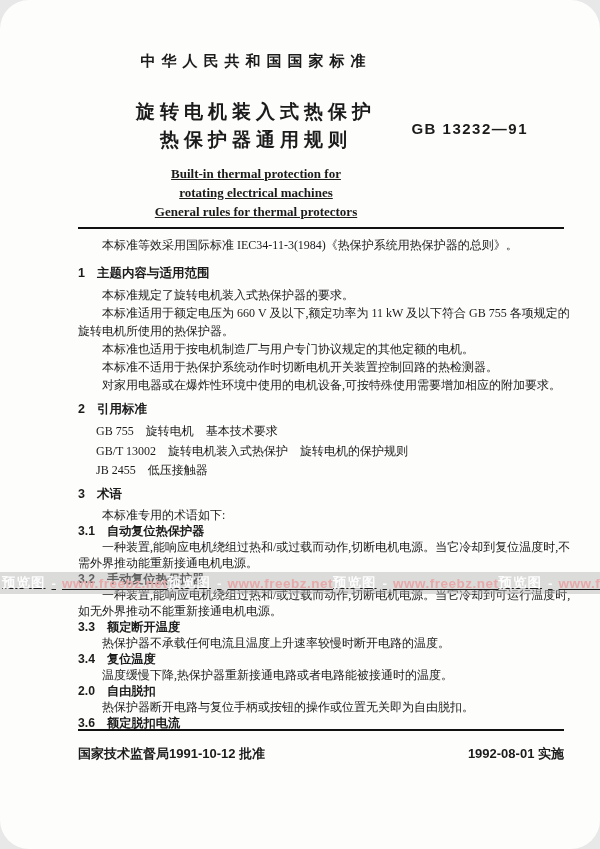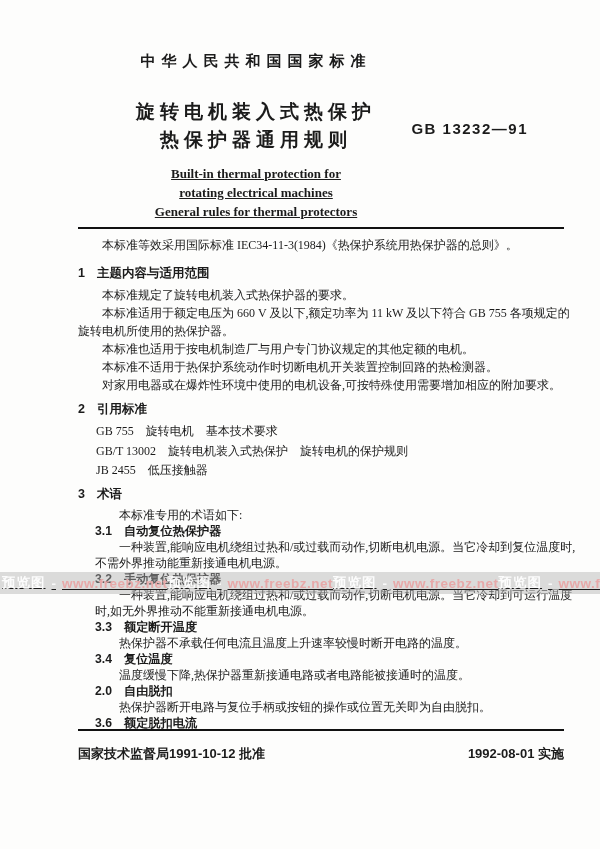--- a/index.html
+++ b/index.html
@@ -4,20 +4,21 @@
 <style>
   html,body{margin:0;padding:0;background:#e8e8e8;}
   .page{
     position:relative;
     width:600px;height:849px;
     margin:0 auto;
     background:#fdfdfc;
     color:#1b1b1b;
     font-family:"Liberation Serif","DejaVu Serif",serif;
     overflow:hidden;
+    border-radius:29px;
   }
   
   .hdr-center{position:absolute;left:0;top:0;width:512px;text-align:center;}
   .std-label{
     margin-top:52px;
     font-family:"Liberation Sans","DejaVu Sans",sans-serif;
     font-weight:bold;font-size:15px;letter-spacing:6px;
   }
   .title-cn{
     font-family:"Liberation Sans","DejaVu Sans",sans-serif;
@@ -51,21 +52,21 @@
     font-weight:bold;font-size:12.5px;line-height:18px;
     display:flex;
   }
   .heading .h-num{margin-right:12px;}
   .h-1{margin-top:10px;margin-bottom:4px;}
   .h-2{margin-top:6px;margin-bottom:4px;}
   .h-3{margin-top:4px;margin-bottom:4px;}
   .refs{margin-top:2px;}
   .ref{padding-left:1.5em;line-height:19.5px;}
   
-  .terms{line-height:16px;margin-left:17px;}
+  .terms{line-height:16px;}
   .term-intro{margin-top:2px;line-height:16px;}
   .term-head{
     font-family:"Liberation Sans","DejaVu Sans",sans-serif;
     font-weight:bold;font-size:12.2px;line-height:16px;
     display:flex;
     text-align:center;
   }
   .term-head .term-num{margin-right:12px;}
   .term-def{line-height:16px;}
   

